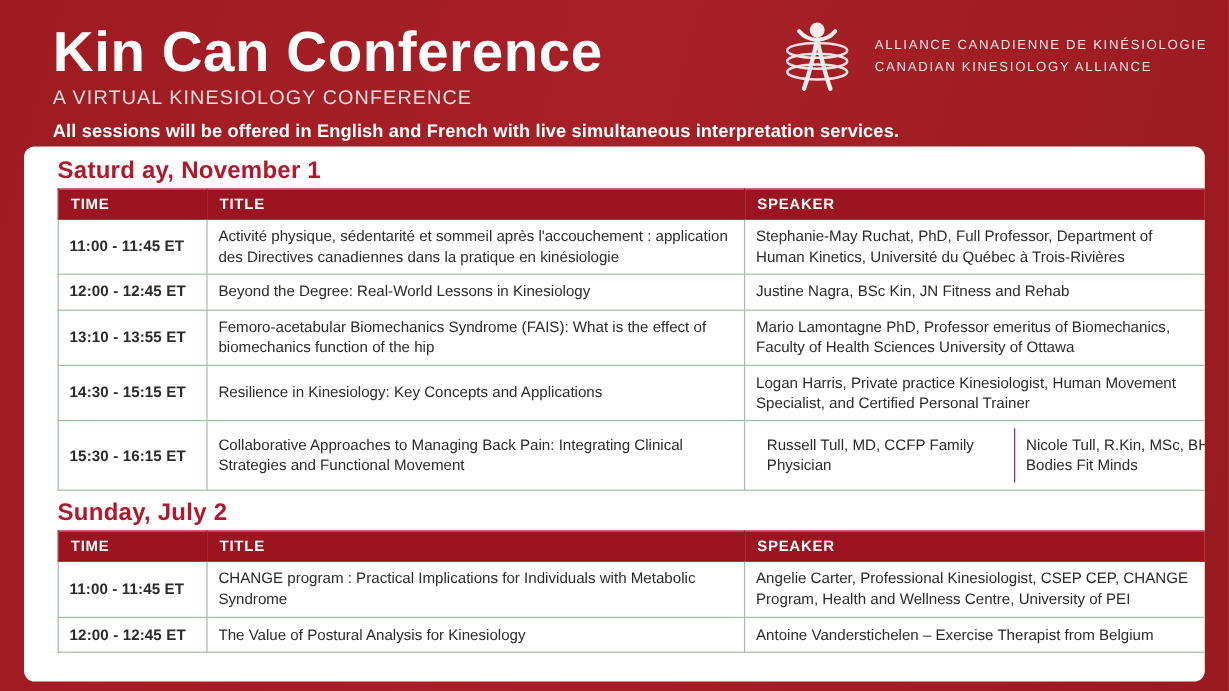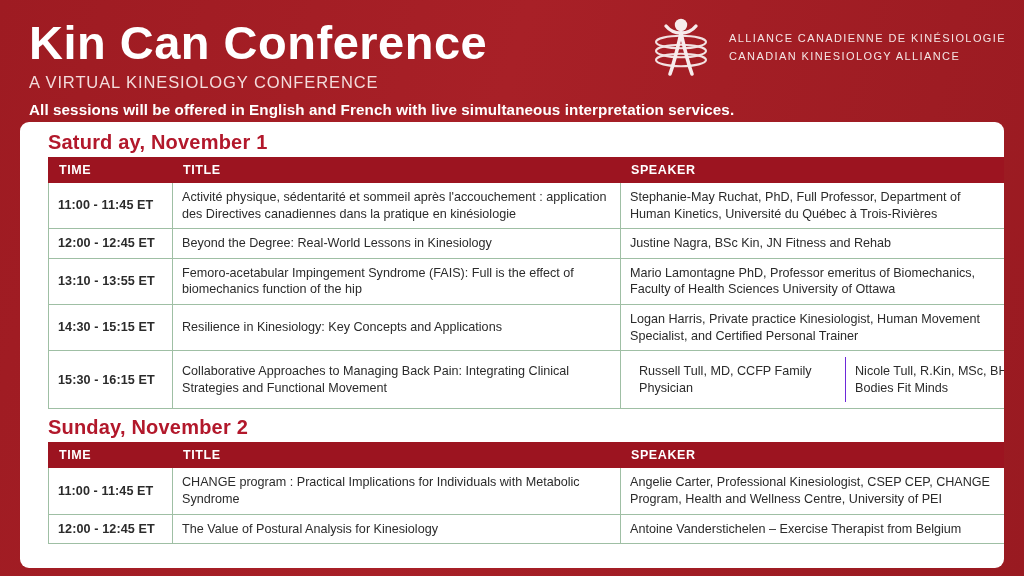--- a/index.html
+++ b/index.html
@@ -18,21 +18,21 @@
     position: relative;
     width: 1024px;
     height: 576px;
     background: linear-gradient(105deg, #9e1b22 0%, #a82027 45%, #991a21 100%);
     box-sizing: border-box;
   }
 
   
   .header {
     position: relative;
-    padding: 8px 24px 0 29px;
+    padding: 8px 24px 0 44px;
     height: 122px;
     box-sizing: border-box;
   }
   .title {
     color: #ffffff;
     font-size: 47px;
     font-weight: bold;
     letter-spacing: 0.5px;
     line-height: 1.05;
     margin: 10px 0 0 0;
@@ -210,21 +210,21 @@
           <td class="title-cell">Activité physique, sédentarité et sommeil après l'accouchement : application des Directives canadiennes dans la pratique en kinésiologie</td>
           <td class="speaker-cell">Stephanie-May Ruchat, PhD, Full Professor, Department of Human Kinetics, Université du Québec à Trois-Rivières</td>
         </tr>
         <tr>
           <td class="time">12:00 - 12:45 ET</td>
           <td class="title-cell">Beyond the Degree: Real-World Lessons in Kinesiology</td>
           <td class="speaker-cell">Justine Nagra, BSc Kin, JN Fitness and Rehab</td>
         </tr>
         <tr>
           <td class="time">13:10 - 13:55 ET</td>
-          <td class="title-cell">Femoro-acetabular Impingement Syndrome  (FAIS): Full is the effect of biomechanics function of the hip</td>
+          <td class="title-cell">Femoro-acetabular Biomechanics Syndrome  (FAIS): What is the effect of biomechanics function of the hip</td>
           <td class="speaker-cell">Mario Lamontagne PhD, Professor emeritus  of Biomechanics, Faculty of Health Sciences University of Ottawa</td>
         </tr>
         <tr>
           <td class="time">14:30 - 15:15 ET</td>
           <td class="title-cell">Resilience in Kinesiology: Key Concepts and Applications</td>
           <td class="speaker-cell">Logan Harris, Private practice Kinesiologist, Human Movement Specialist, and Certified Personal Trainer</td>
         </tr>
         <tr>
           <td class="time">15:30 - 16:15 ET</td>
           <td class="title-cell">Collaborative Approaches to Managing Back Pain: Integrating Clinical Strategies and Functional Movement</td>
@@ -235,21 +235,21 @@
                 <td class="split-left">Russell Tull, MD, CCFP Family Physician</td>
                 <td class="split-right">Nicole Tull, R.Kin, MSc, BHK Fit Bodies Fit Minds</td>
               </tr>
             </tbody>
               </table>
           </td>
         </tr>
       </tbody>
     </table>
 
-    <div class="day-title second">Sunday, November 2</div>
+    <div class="day-title second">Sunday, July 2</div>
     <table class="sched">
       <colgroup>
         <col class="col-time">
           <col class="col-title">
           <col class="col-spk">
       </colgroup>
       <thead>
         <tr>
           <th>TIME</th>
           <th>TITLE</th>

